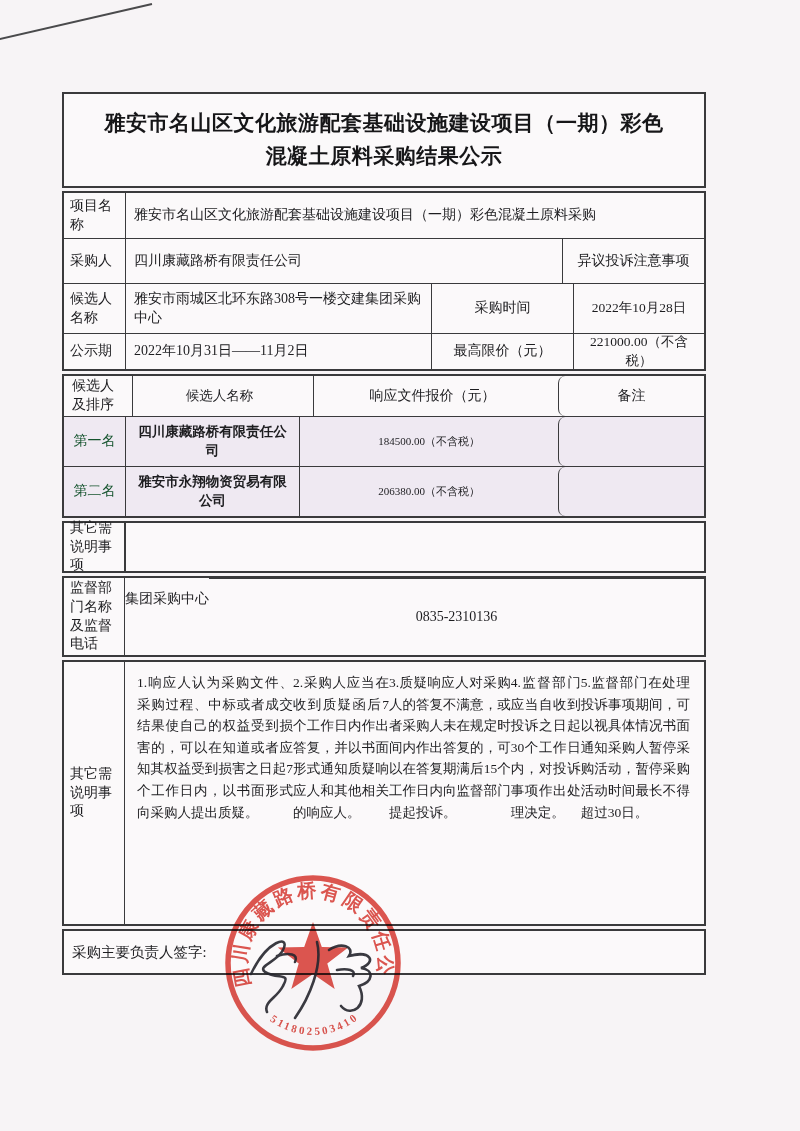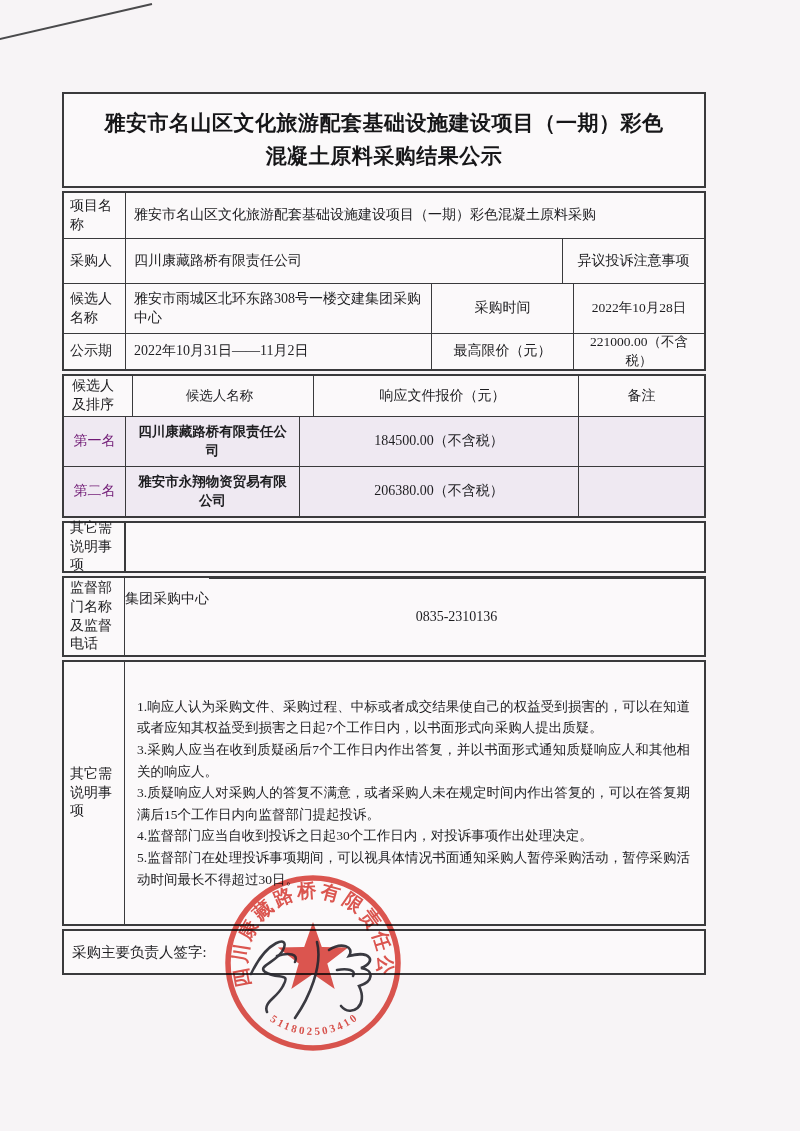--- a/index.html
+++ b/index.html
@@ -25,42 +25,42 @@
   .row:first-child { border-top:none; }
   .cell {
     border-left:1px solid #3a3a3c; display:flex; align-items:center;
     padding:2px 8px; font-size:14px; line-height:1.35;
   }
   .cell:first-child { border-left:none; }
   .w-label { width:61px; padding:2px 6px; }
   .w-main  { flex:1; }
   .w-sub   { width:142px; justify-content:center; text-align:center; }
   .w-last  { width:131px; justify-content:center; text-align:center; font-size:13.5px; }
-  .w-rank  { width:61px; justify-content:center; color:#701a75; }
+  .w-rank  { width:61px; justify-content:center; color:#14532d; }
   .w-name  { width:174px; justify-content:center; text-align:center; font-size:13.5px; font-weight:700; }
-  .w-price { flex:1; justify-content:center; text-align:center; font-size:14px; }
-  .w-remark{ width:126px; }
+  .w-price { flex:1; justify-content:center; text-align:center; font-size:11px; }
+  .w-remark{ width:146px;border-radius:7px; }
   .h45 { height:45px; } .h50 { height:50px; } .h36 { height:36px; }
   .h40 { height:40px;gap:7px; } .hcand { height:50px; }
   .hl { background:#efe9f2; }
   .center-txt { justify-content:center; text-align:center; }
   .other-box { display:flex; height:52px; }
   .other-box .w-label { border-right:1px solid #3a3a3c; height:100%; }
   .sup-box { display:flex; height:81px; }
   .sup-box .w-label { border-right:1px solid #3a3a3c; height:100%; }
   .sup-right { flex:1; display:flex; flex-direction:row; }
   .sup-right > div {
     display:flex; align-items:center; justify-content:center; font-size:14px;
   }
   .sup-dept { height:42px; }
   .sup-phone { flex:1; border-top:1px solid #3a3a3c; }
   .obj-box { display:flex; height:266px; }
   .obj-box .w-label { border-right:1px solid #3a3a3c; height:100%; font-size:14px; }
   .obj-content {
-    flex:1; display:flex; flex-direction:column; justify-content:center;
+    flex:1; display:flex; flex-direction:row; justify-content:center;
     padding:10px 14px 10px 12px; font-size:13.5px; line-height:1.6;
     text-align:justify;
   }
   .sign-box { height:46px; display:flex; align-items:center; padding-left:8px; font-size:14.5px; }
   .seal-svg { position:absolute; left:213px; top:863px; z-index:4; mix-blend-mode:multiply; }
   .sig-svg  { position:absolute; left:237px; top:922px; z-index:5; }
   .seal-text { font-family:"Liberation Serif","DejaVu Serif",serif; }
 </style>
 </head>
 <body>
@@ -132,21 +132,21 @@
       <div class="sup-right">
         <div class="sup-dept">集团采购中心</div>
         <div class="sup-phone">0835-2310136</div>
       </div>
     </div>
 
     <div class="box obj-box">
       <div class="cell w-label">其它需说明事项</div>
       <div class="obj-content">
         <div>1.响应人认为采购文件、采购过程、中标或者成交结果使自己的权益受到损害的，可以在知道或者应知其权益受到损害之日起7个工作日内，以书面形式向采购人提出质疑。</div>
-        <div>3.采购人应当在收到质疑函后7个工作日内作出答复，并以书面形式通知质疑响应人和其他相关的响应人。</div>
+        <div>2.采购人应当在收到质疑函后7个工作日内作出答复，并以书面形式通知质疑响应人和其他相关的响应人。</div>
         <div>3.质疑响应人对采购人的答复不满意，或者采购人未在规定时间内作出答复的，可以在答复期满后15个工作日内向监督部门提起投诉。</div>
         <div>4.监督部门应当自收到投诉之日起30个工作日内，对投诉事项作出处理决定。</div>
         <div>5.监督部门在处理投诉事项期间，可以视具体情况书面通知采购人暂停采购活动，暂停采购活动时间最长不得超过30日。</div>
       </div>
     </div>
 
     <div class="box sign-box">
       <span>采购主要负责人签字:</span>
     </div>
 

